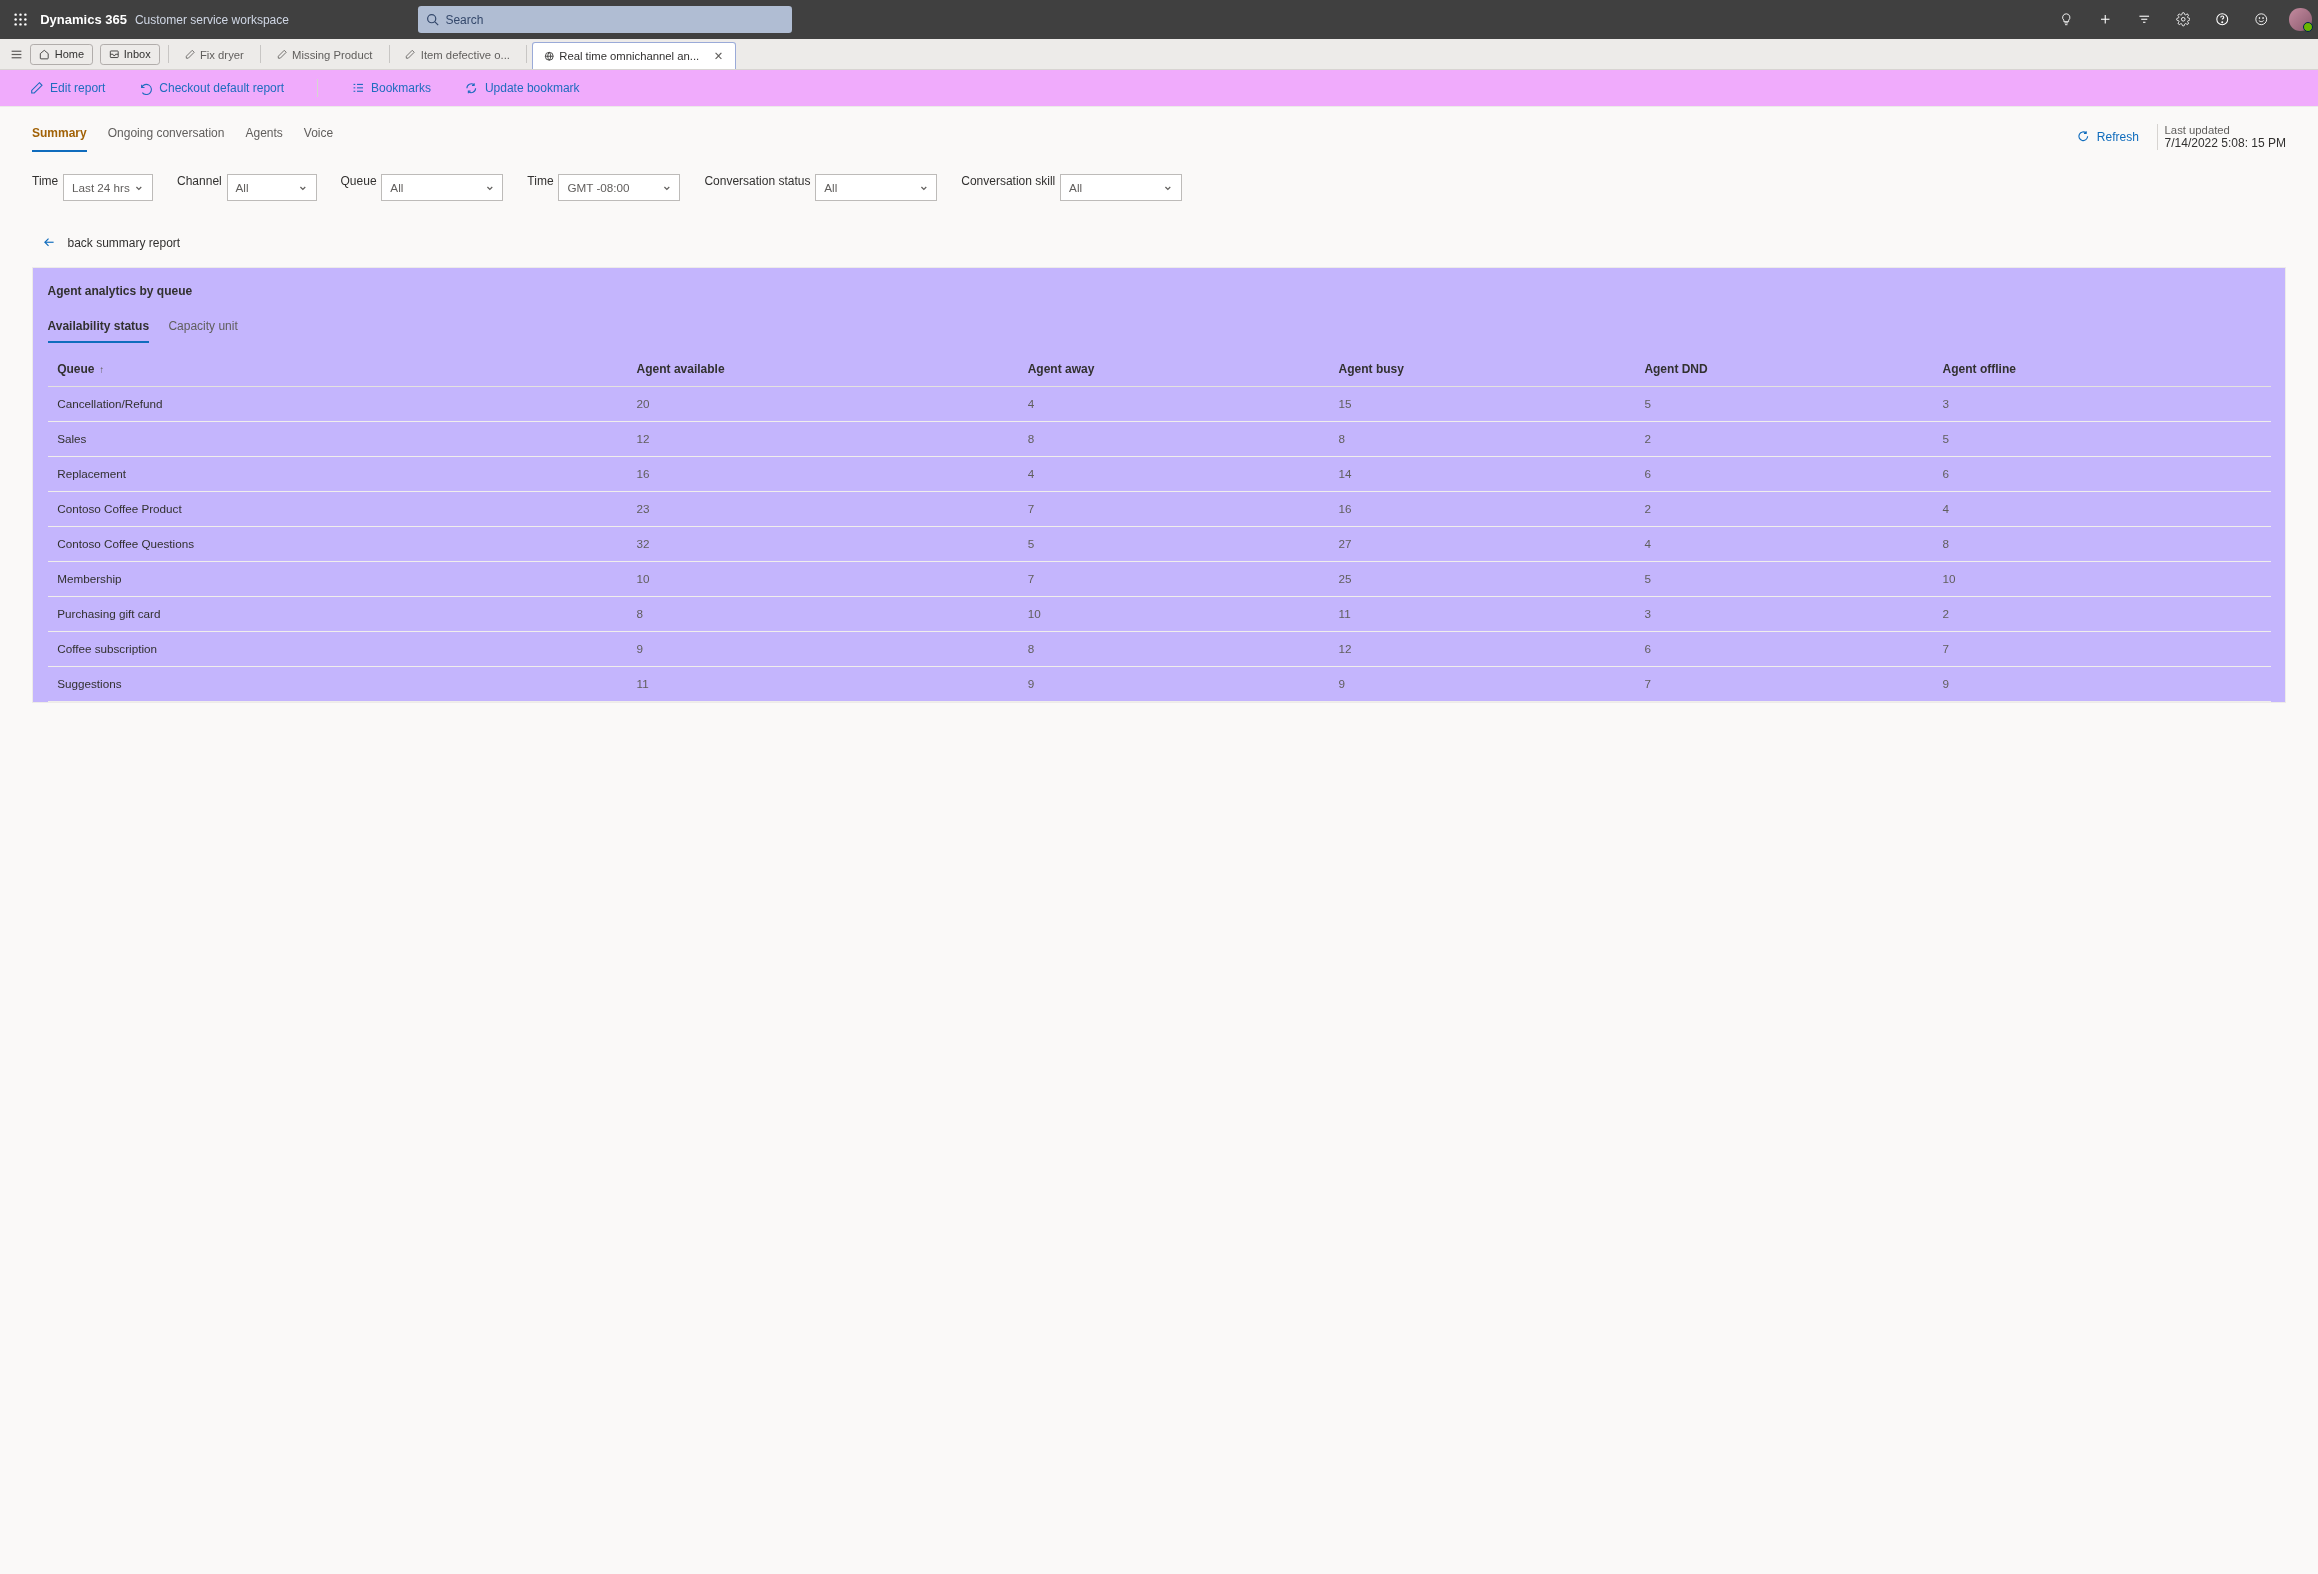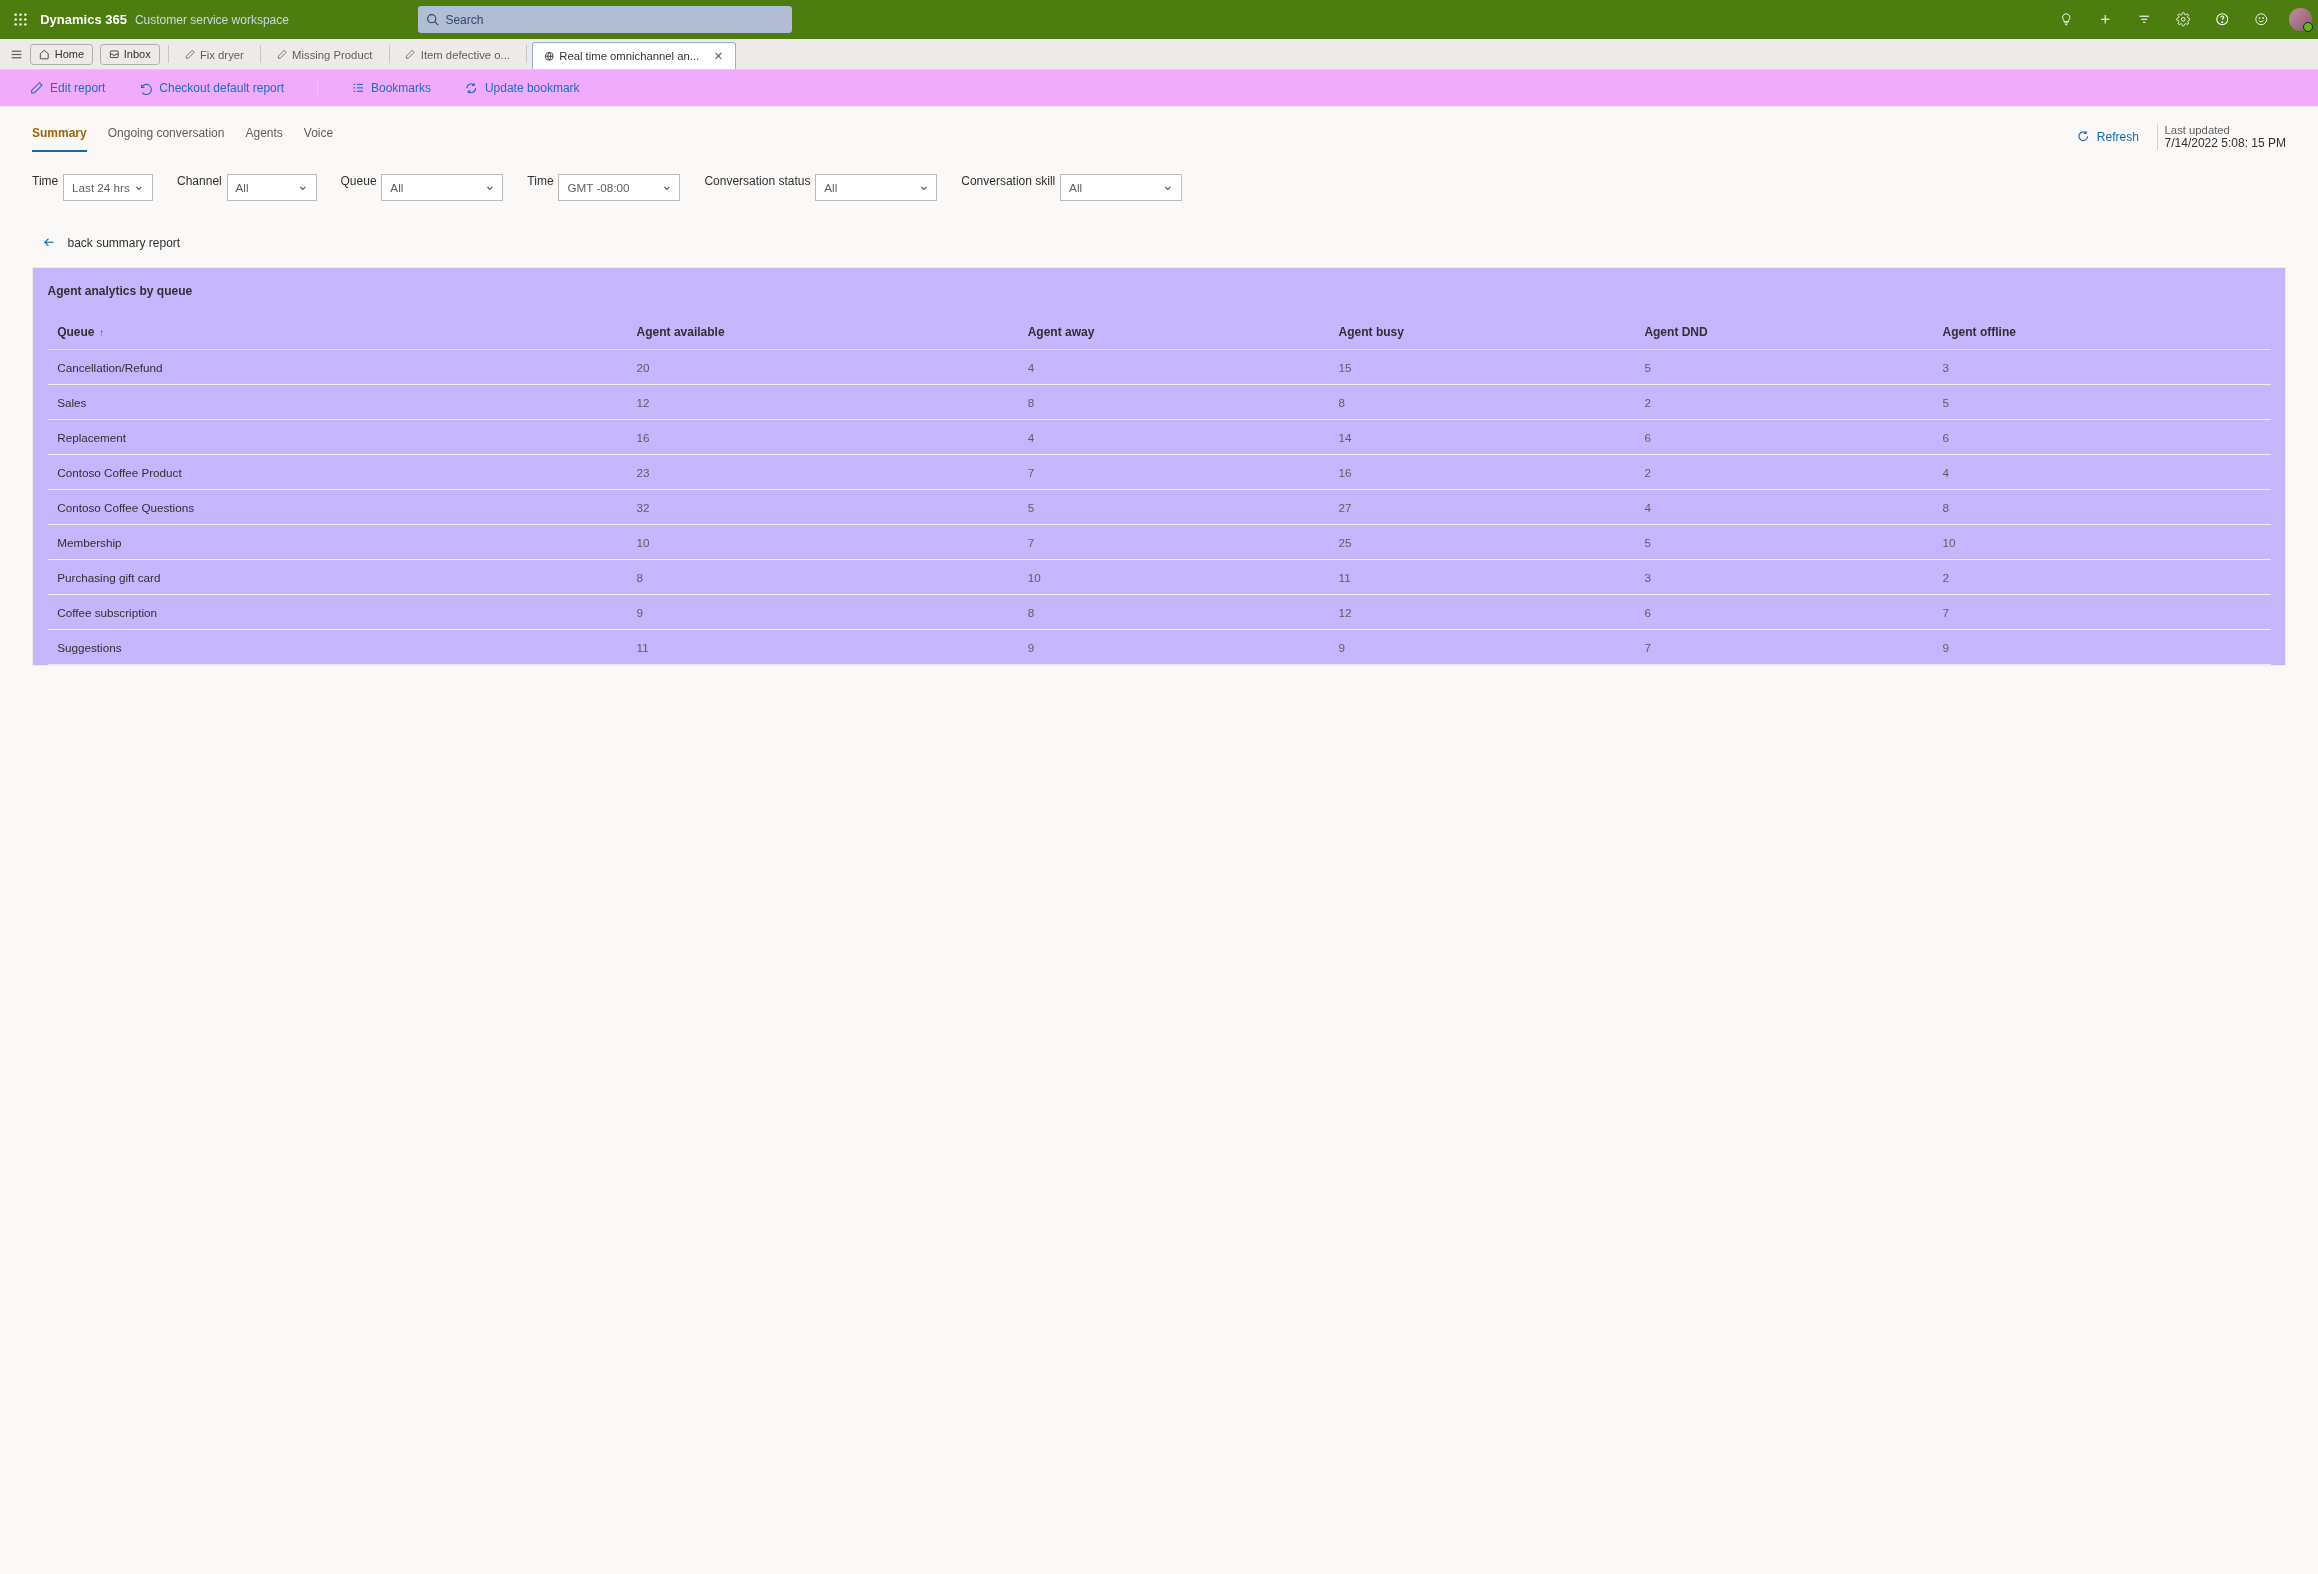--- a/index.html
+++ b/index.html
@@ -1,19 +1,19 @@
 <!DOCTYPE html>
 <html style="font-size:13px"><head>
 <meta charset="utf-8">
 <style>
   * { box-sizing: border-box; margin: 0; padding: 0; }
   body { font-family: "Segoe UI", -apple-system, BlinkMacSystemFont, sans-serif; font-size: 11.3px; color: #323130; background: #faf9f8; }
   
   
-  .navbar { background: #4d7c0f; color: #fff; height: 39px; display: flex; align-items: center; padding: 0 6.4px; }
+  .navbar { background: #404040; color: #fff; height: 39px; display: flex; align-items: center; padding: 0 6.4px; }
   .navbar .waffle { width: 29px; height: 29px; display: flex; align-items: center; justify-content: center; cursor: pointer; }
   .navbar .brand { font-weight: 600; font-size: 13px; margin-left: 4.8px; }
   .navbar .sub { font-weight: 400; font-size: 12px; margin-left: 8px; color: #cfd6e4; }
   .navbar .search { flex: 0 0 auto; margin-left: 129px; width: 374px; height: 27px; background: #b0bdd3; border-radius: 3.2px; display: flex; align-items: center; padding: 0 8px; color: #34486b; }
   .navbar .search svg { margin-right: 6.4px; }
   .navbar .search input { background: transparent; border: none; outline: none; font-size: 12px; color: #34486b; width: 100%; }
   .navbar .search input::placeholder { color: #34486b; }
   .navbar .spacer { flex: 1; }
   .navbar .icons { display: flex; align-items: center; gap: 8px; }
   .navbar .icon-btn { width: 31px; height: 31px; display: flex; align-items: center; justify-content: center; cursor: pointer; color: #fff; }
@@ -312,20 +312,24 @@
   <div class="backlink">
     <svg width="14.5" height="14.5" viewBox="0 0 20 20" fill="none" stroke="currentColor" stroke-width="1.6">
         <line x1="16" y1="10" x2="4" y2="10"></line>
         <path d="M9 5l-5 5 5 5"></path>
       </svg>
     <span>back summary report</span>
   </div>
 
   <div class="card">
     <h3>Agent analytics by queue</h3>
+    <div class="subtabs">
+      <div class="st active">Availability status</div>
+      <div class="st">Capacity unit</div>
+    </div>
     <table>
       <thead>
           <tr id="thead-row">
             <th>Queue<span class="sort-arrow">↑</span></th>
             <th>Agent available</th>
             <th>Agent away</th>
             <th>Agent busy</th>
             <th>Agent DND</th>
             <th>Agent offline</th>
           </tr>

